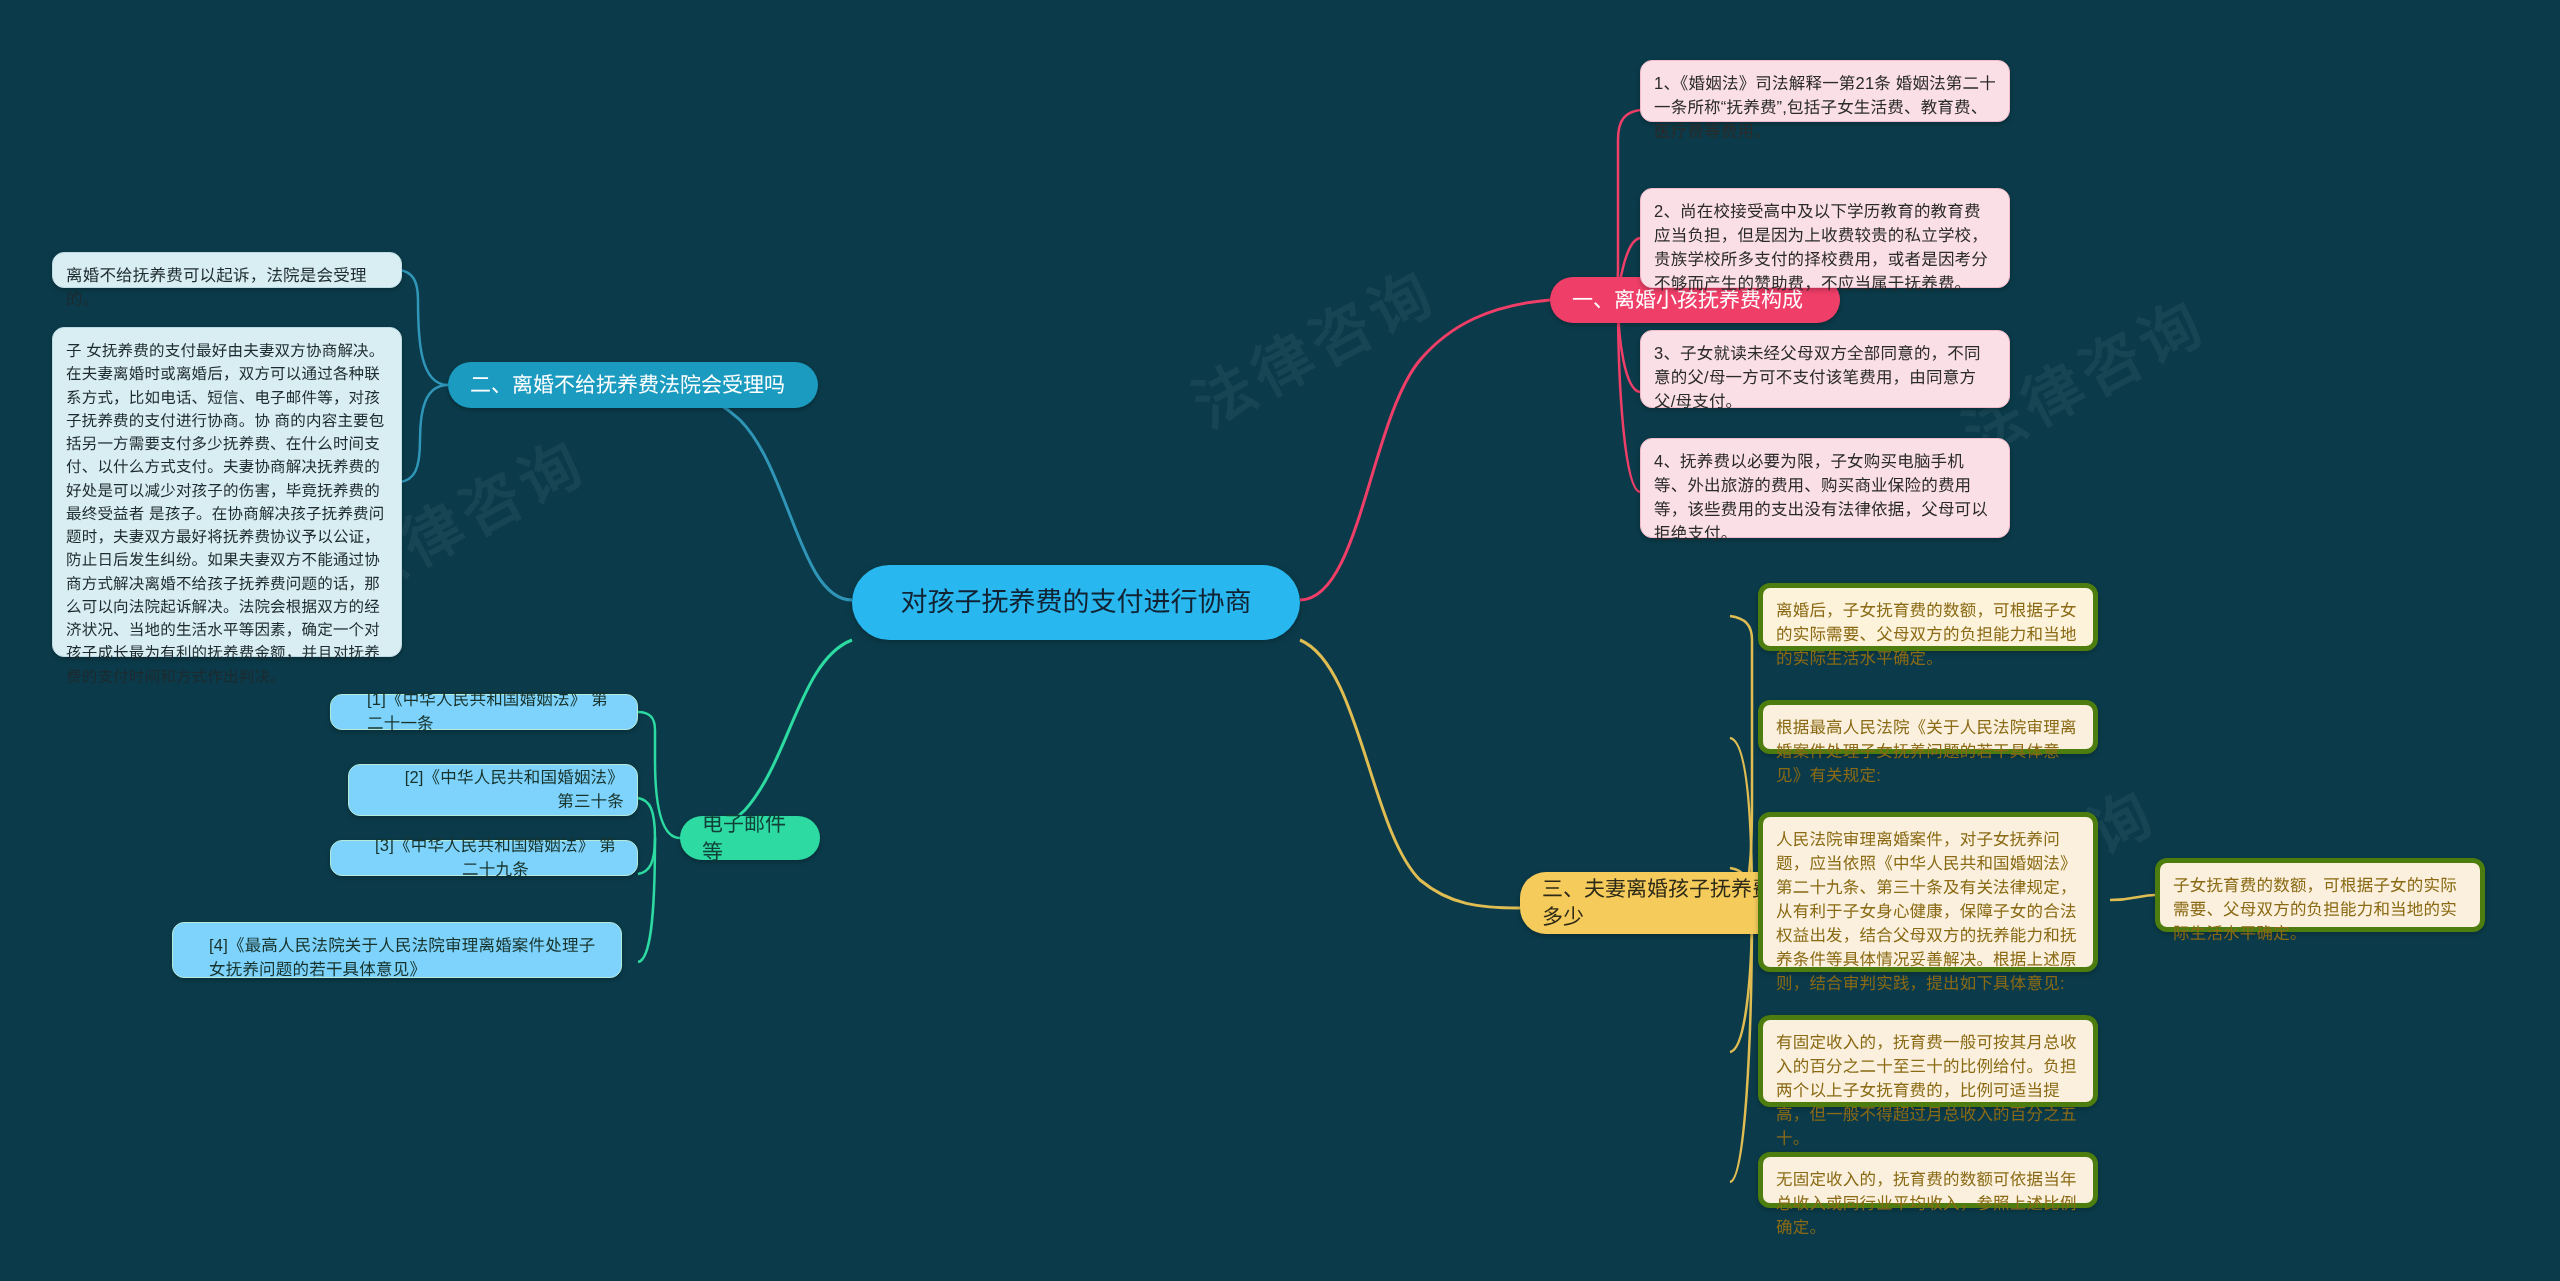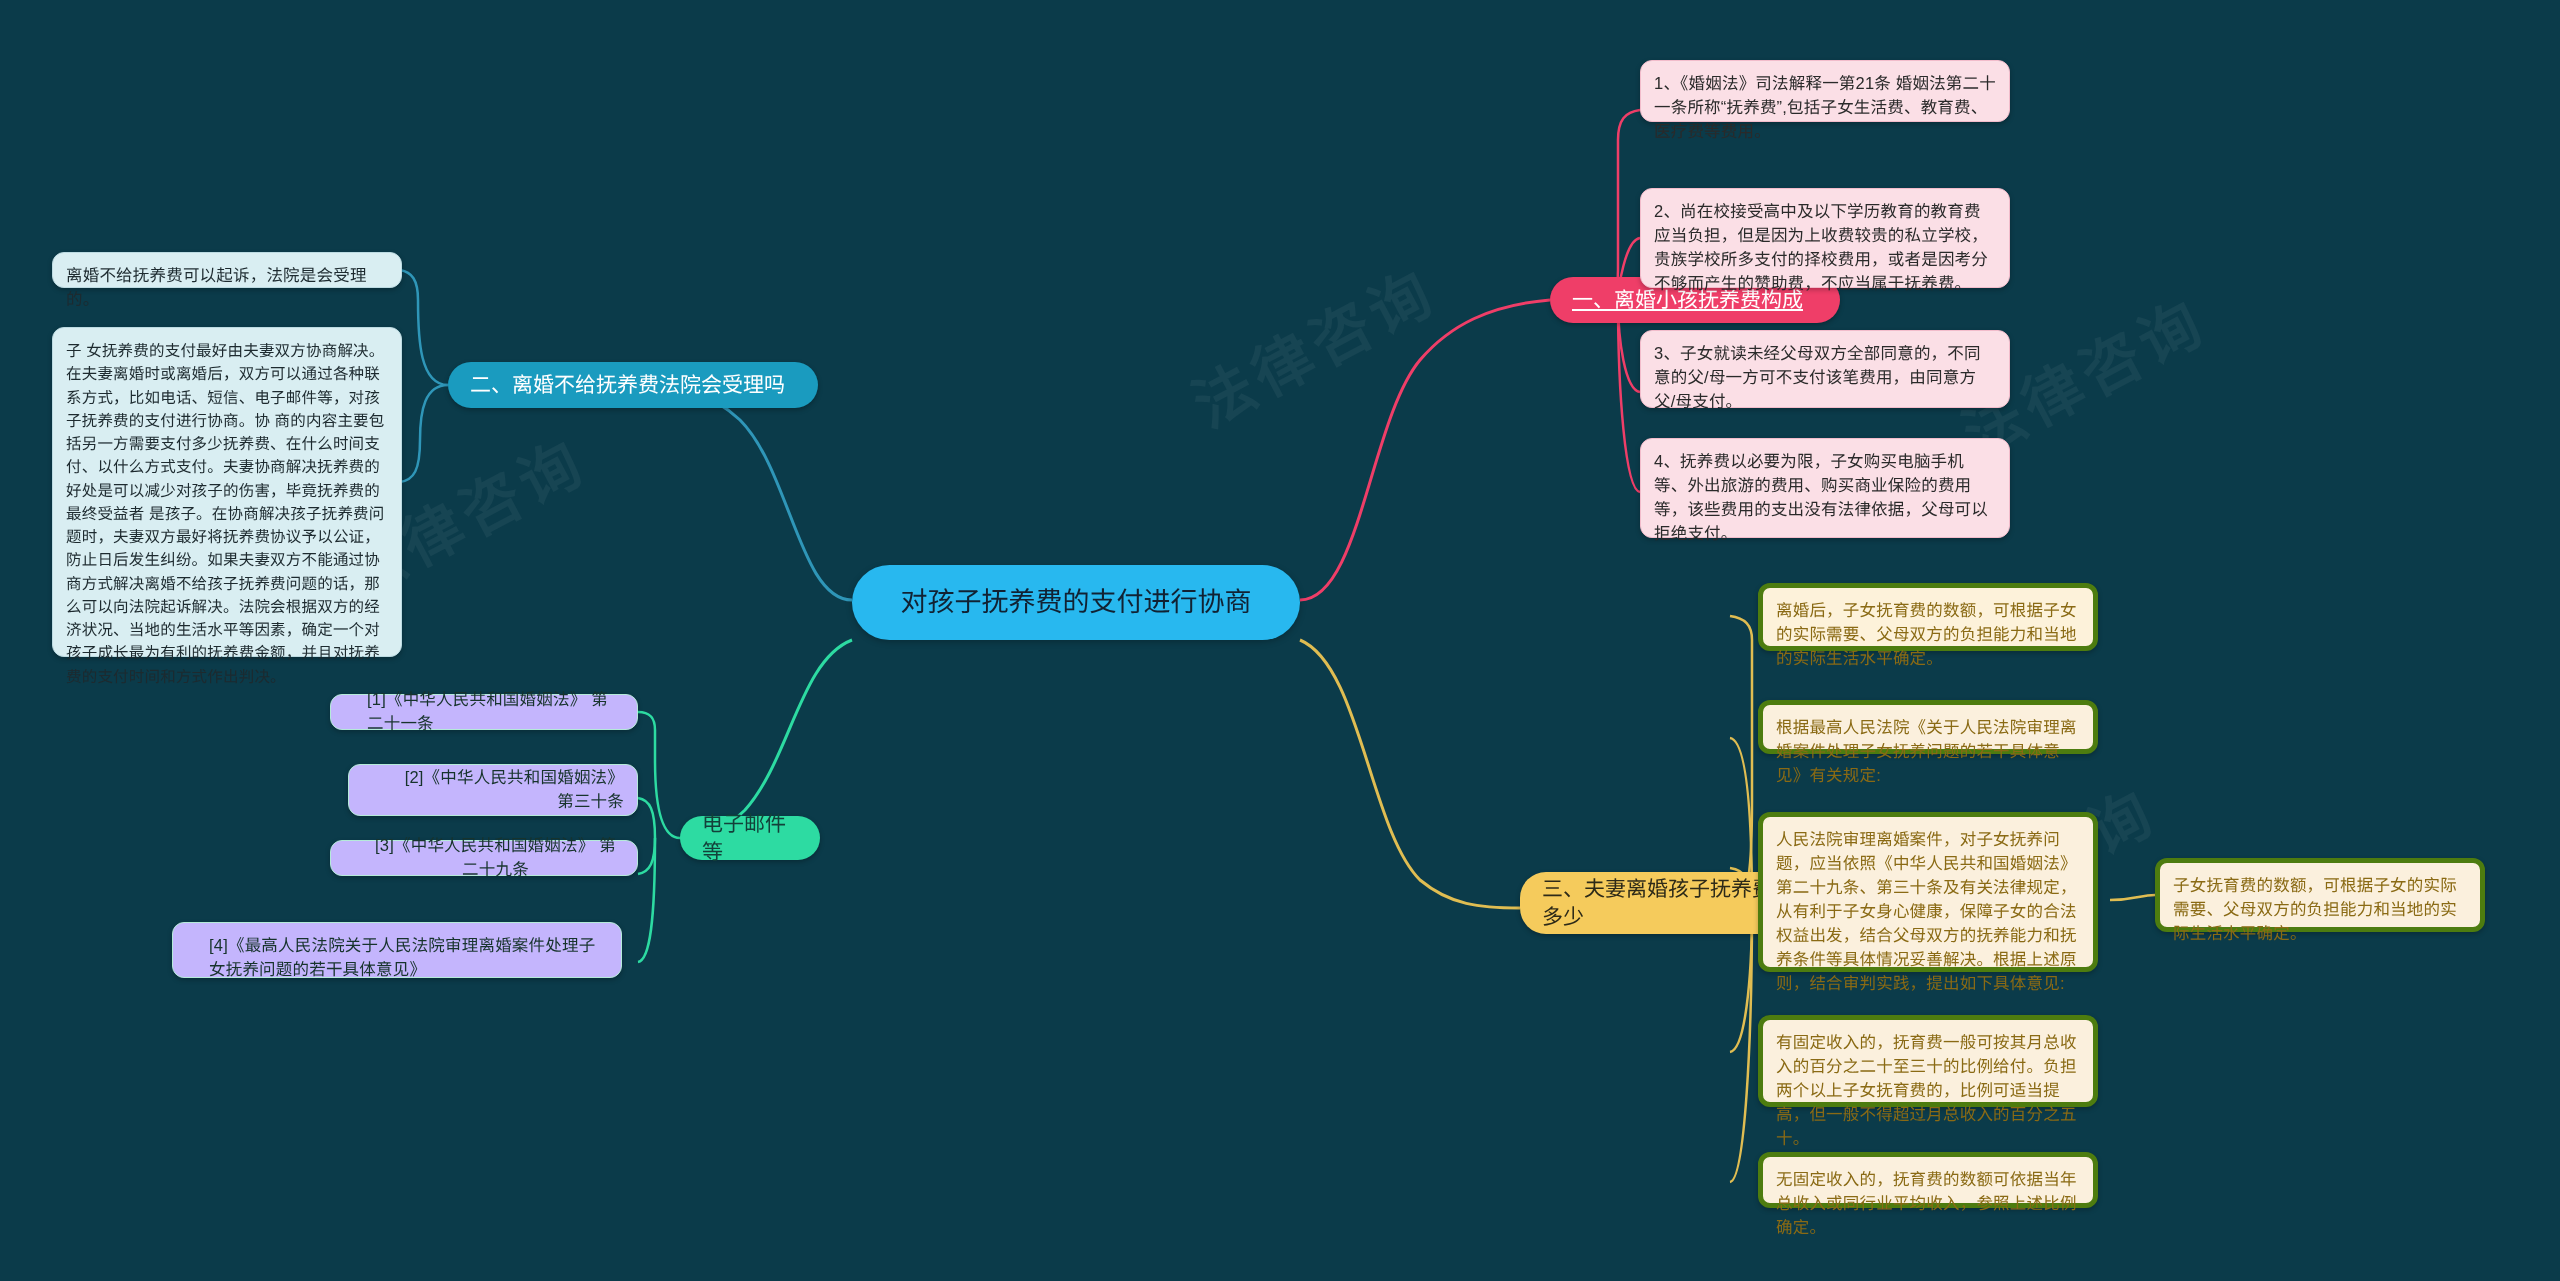--- a/index.html
+++ b/index.html
@@ -34,38 +34,38 @@
 
   
   .pill{
     border-radius:26px;
     display:flex;align-items:center;
     font-size:21px;line-height:1.35;
     padding:9px 22px;
     box-sizing:border-box;
     box-shadow:0 2px 5px rgba(0,0,0,.28);
   }
-  .pill-pink{background:#ef3e68;color:#fff;text-decoration:underline;}
+  .pill-pink{background:#ef3e68;color:#fff;}
   .pill-teal{background:#1a9bbf;color:#fff;}
   .pill-green{background:#2ddba2;color:#13413a;justify-content:center;}
   .pill-amber{background:#f5cb5c;color:#2d2a18;}
 
   
   .card{
     border-radius:12px;
     box-sizing:border-box;
     padding:11px 13px;
     font-size:16.5px;
     line-height:1.45;
     letter-spacing:.2px;
     box-shadow:0 2px 5px rgba(0,0,0,.25);
   }
   .card-pink{background:#fbdfe6;color:#2a2a2a;border:1px solid #f2bccb;}
   .card-teal{background:#d9eef2;color:#1d2a2f;border:1px solid #bcdbe2;}
-  .card-green{background:#c4b5fd;color:#17332c;border:1px solid #b5ead9;padding-left:36px;}
+  .card-green{background:#7dd3fc;color:#17332c;border:1px solid #b5ead9;padding-left:36px;}
   .card-amber{background:#fdf2da;color:#8a6a14;border:5px solid #4d7c0f;}
   .card-amber.var2{background:#fbf0dd;}
 
   .nowrap-center{display:flex;align-items:center;}
 </style>
 </head>
 <body>
 
 <div id="canvas">
 

